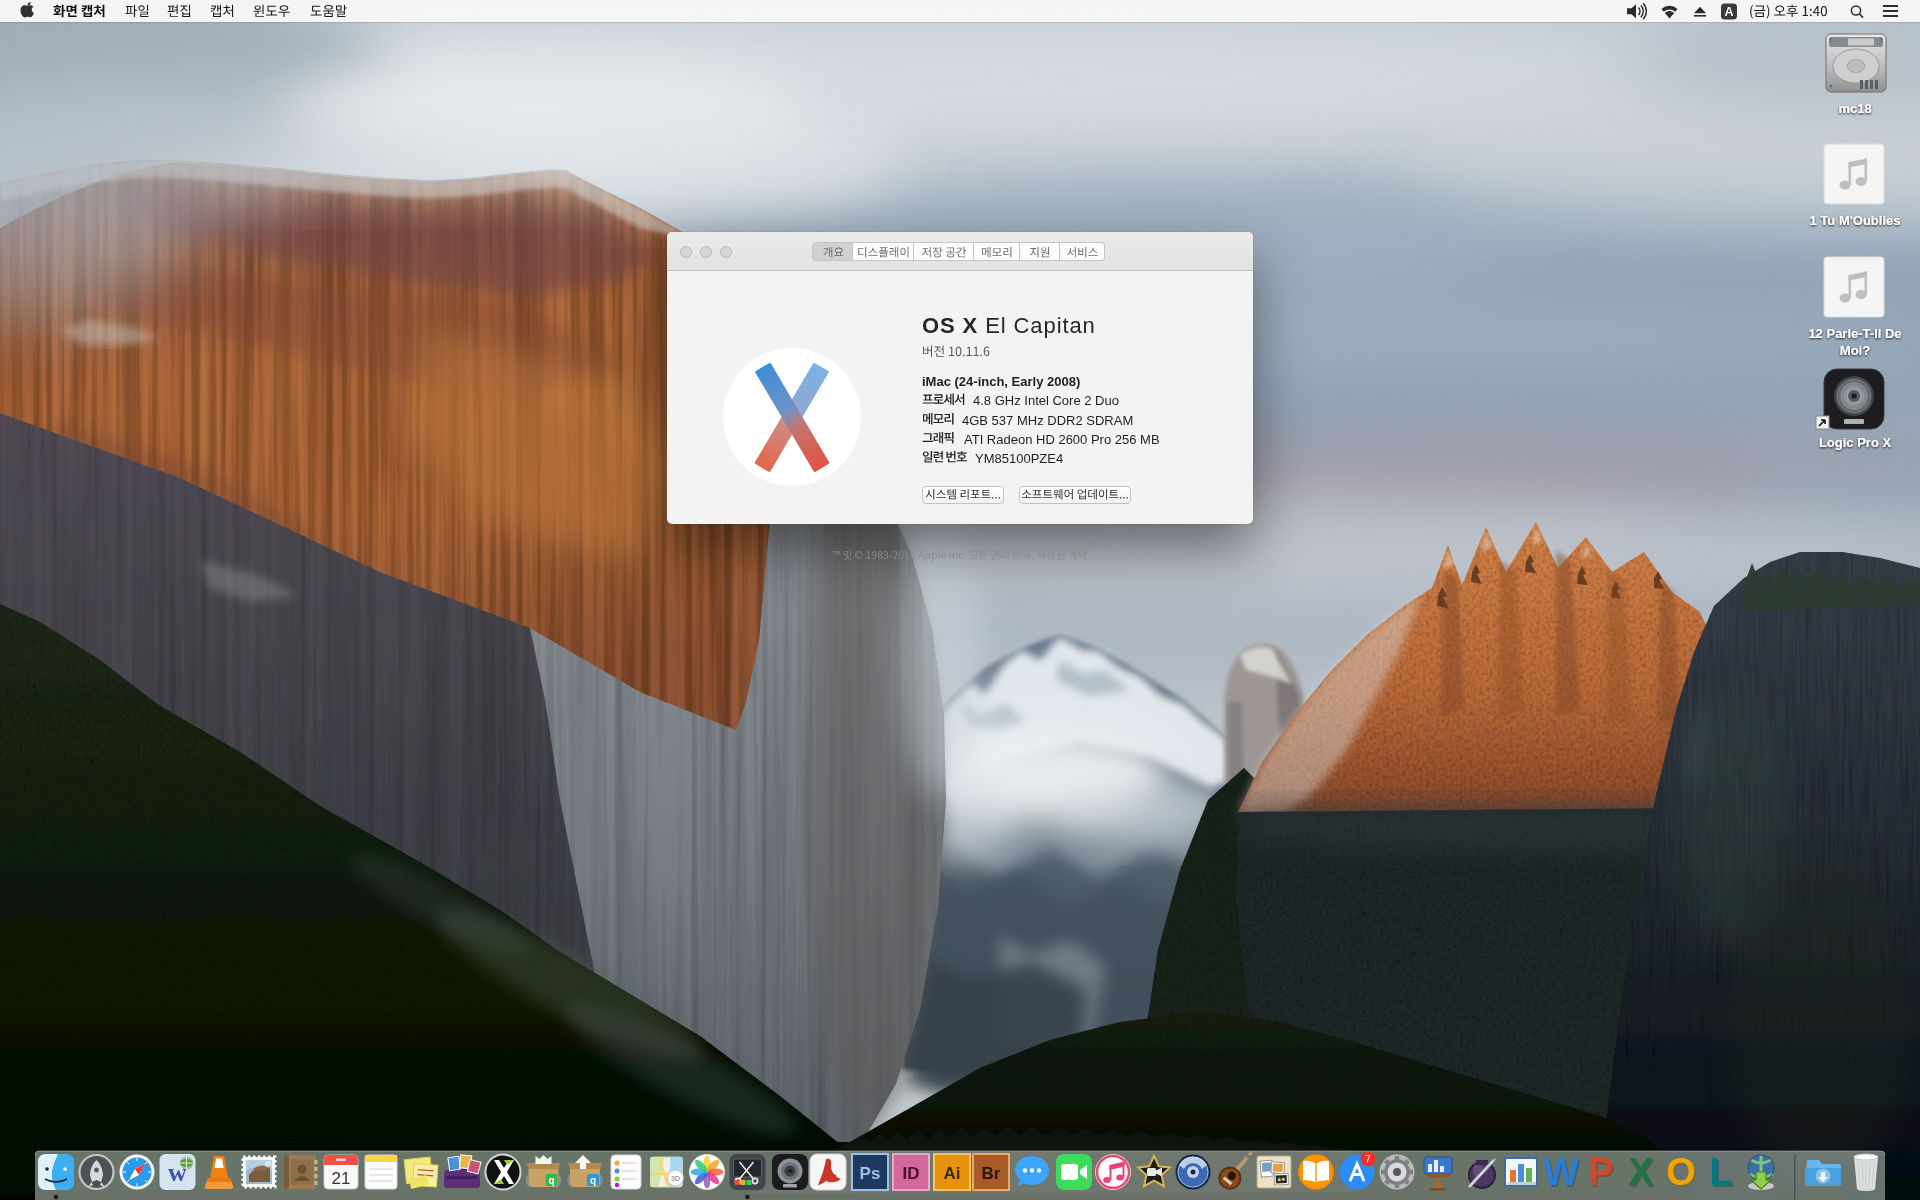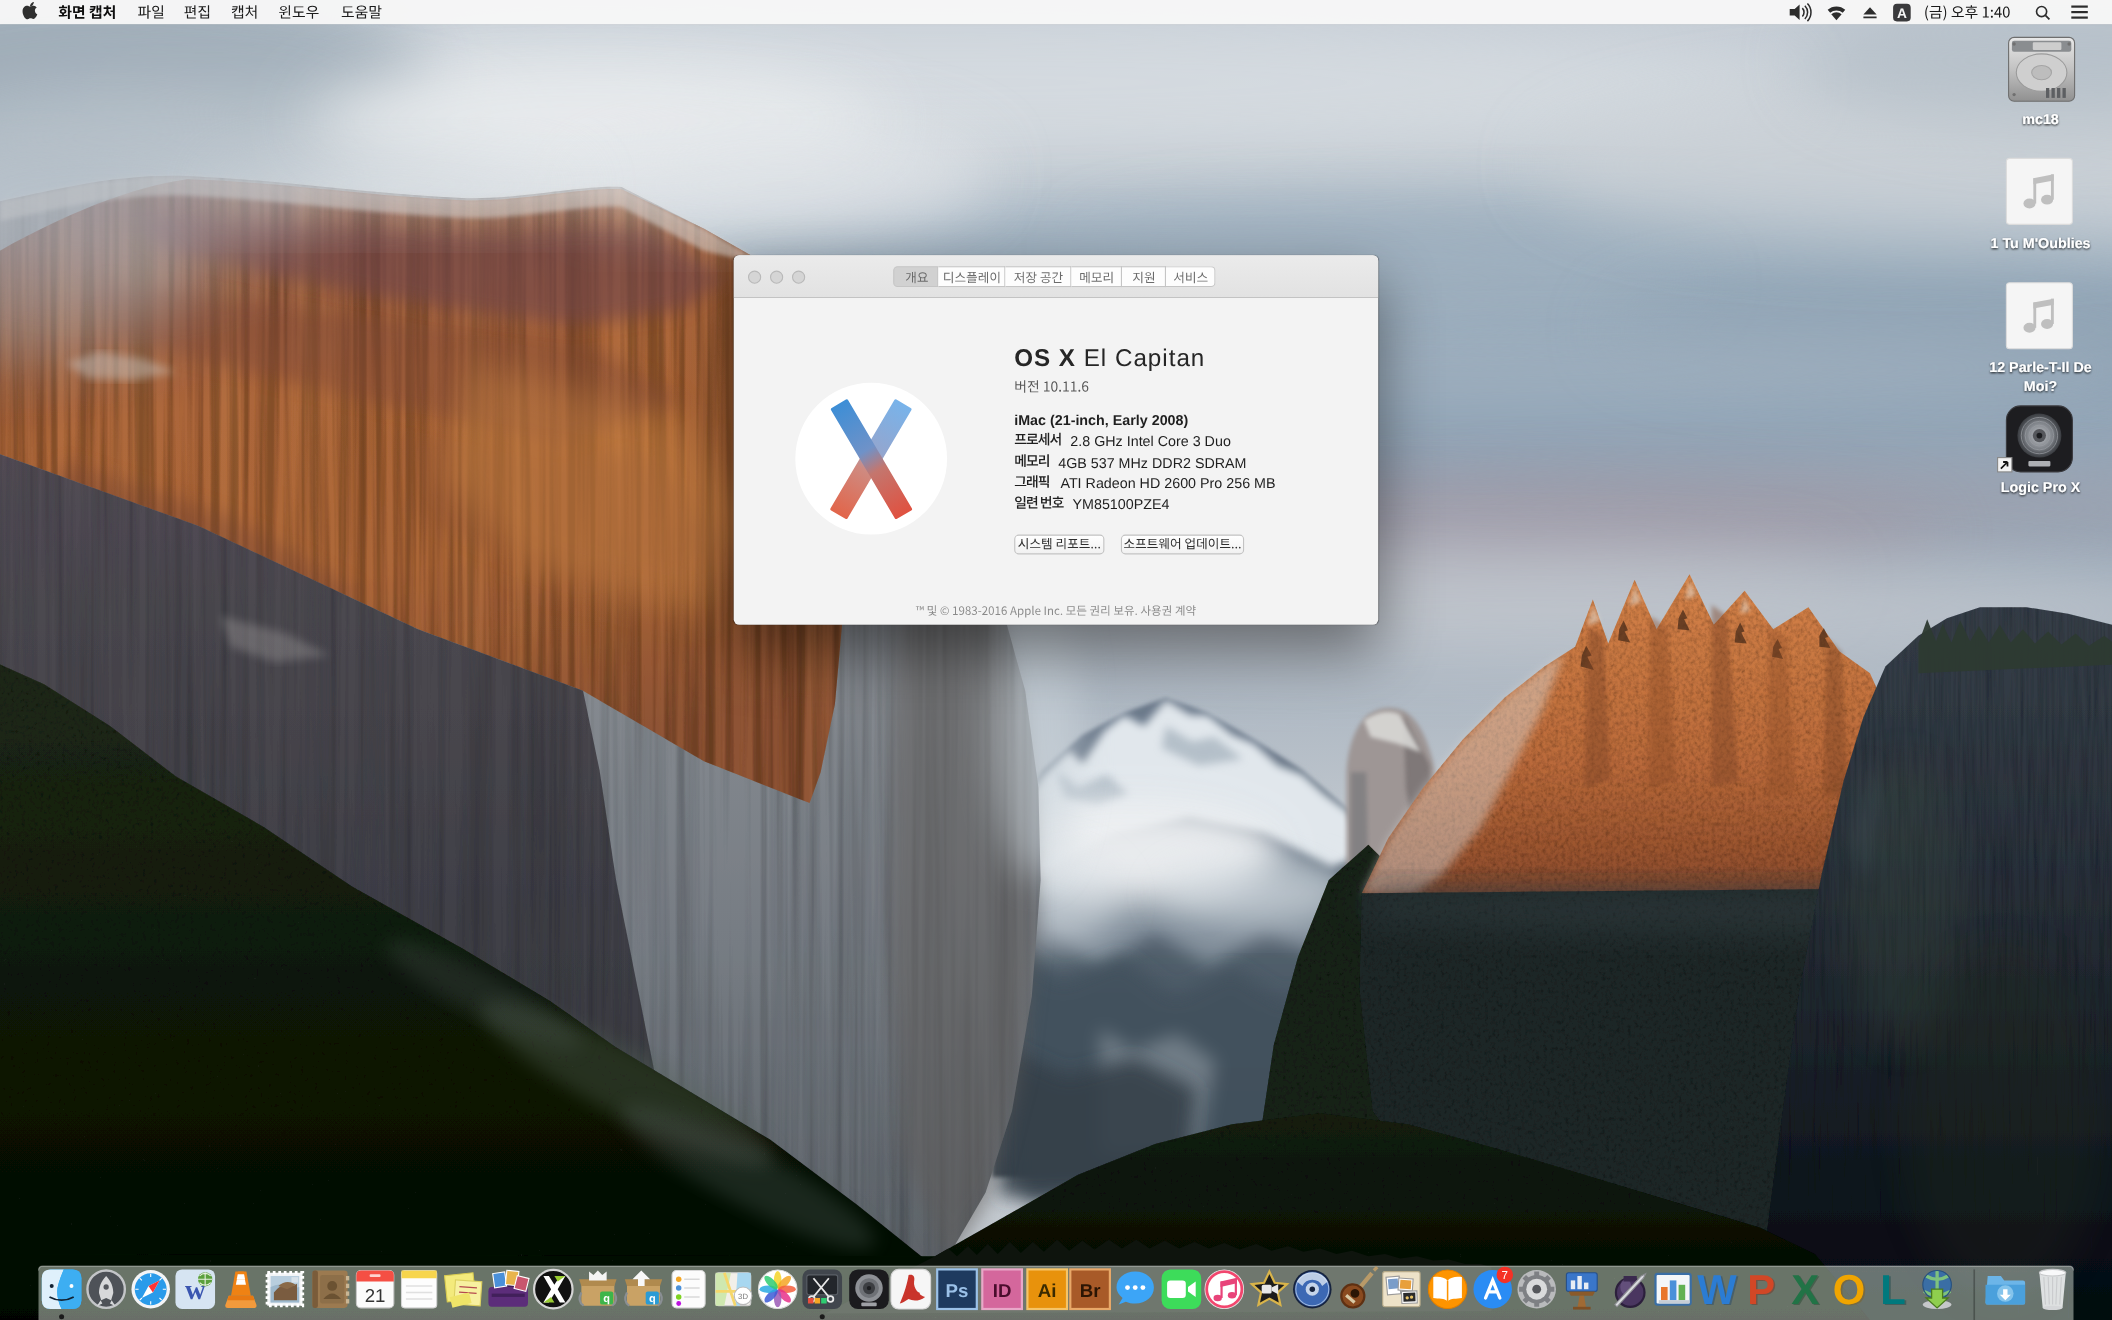--- a/index.html
+++ b/index.html
@@ -1,18 +1,18 @@
 <!DOCTYPE html>
 <html><head><meta charset="utf-8"><style>
 *{margin:0;padding:0;box-sizing:border-box}
 html,body{width:1920px;height:1200px;overflow:hidden;background:#aab4bf;font-family:"Liberation Sans",sans-serif}
 #wall{position:absolute;left:0;top:0}
 #menubar{position:absolute;left:0;top:0;width:1920px;height:22px;background:rgba(247,247,247,.96);box-shadow:0 0 2px rgba(0,0,0,.3)}
 #dicons .dl{font:bold 13px "Liberation Sans";fill:#fff}
-#dialog{position:absolute;left:667px;top:232px;width:586px;height:336px;border-radius:5px;background:#f3f3f3;box-shadow:0 25px 55px rgba(0,0,0,.45),0 0 1px rgba(0,0,0,.4)}
+#dialog{position:absolute;left:667px;top:232px;width:586px;height:292px;border-radius:5px;background:#f3f3f3;box-shadow:0 25px 55px rgba(0,0,0,.45),0 0 1px rgba(0,0,0,.4)}
 #dtitle{position:absolute;left:0;top:0;width:100%;height:39px;background:linear-gradient(#ebebeb,#e2e2e2);border-bottom:1px solid #c3c3c3;border-radius:5px 5px 0 0}
 .tl{position:absolute;left:13px;top:14px;width:12px;height:12px;border-radius:50%;background:#d5d5d5;border:1px solid #b9b9b9}
 #tabs{position:absolute;left:145px;top:10px;height:19px;display:flex}
 #tabs>div{height:19px;background:#fdfdfd;border:1px solid #c5c5c5;border-left:none}
 #tabs>div:first-child{border-left:1px solid #c5c5c5;border-radius:4px 0 0 4px}
 #tabs>div:last-child{border-radius:0 4px 4px 0}
 #tabs>div.sel{background:#d1d1d1}
 #dlogo{position:absolute;left:55px;top:115px}
 #dtext{position:absolute;left:0;top:0;width:100%;height:100%;color:#1f1f1f}
 #dtitle2{position:absolute;left:255px;top:81px;font-size:22px;letter-spacing:0.9px;color:#262626}
@@ -396,22 +396,22 @@
         </linearGradient>
     </defs>
     <circle cx="70" cy="70" r="69" fill="#fff"></circle>
     <g>
       <rect x="61" y="12" width="18" height="117" rx="1.5" fill="url(#xg2)" transform="rotate(30.5 70 70)"></rect>
       <rect x="61" y="12" width="18" height="117" rx="1.5" fill="url(#xg1)" transform="rotate(-30.5 70 70)"></rect>
     </g>
   </svg>
   <div id="dtext">
     <div id="dtitle2"><b>OS X</b> El Capitan</div>
-    <div class="imac">iMac (21-inch, Early 2008)</div>
-    <div class="row" style="left:306px;top:161px">2.8 GHz Intel Core 3 Duo</div>
+    <div class="imac">iMac (24-inch, Early 2008)</div>
+    <div class="row" style="left:306px;top:161px">4.8 GHz Intel Core 2 Duo</div>
     <div class="row" style="left:295px;top:180.5px">4GB 537 MHz DDR2 SDRAM</div>
     <div class="row" style="left:297px;top:199.5px">ATI Radeon HD 2600 Pro 256 MB</div>
     <div class="row" style="left:308px;top:219px">YM85100PZE4</div>
   </div>
   <div class="btn" style="left:255px;top:254px;width:82px"></div>
   <div class="btn" style="left:352px;top:254px;width:112px"></div>
   <svg id="dkr" width="586" height="336" viewBox="0 0 586 336">
       <path transform="translate(255,124)" fill="#575757" d="M2.1 -5.7H5.3V-2.7H2.1ZM1.1 -9.5V-1.9H6.3V-5.3H9.0V1.0H10.0V-10.4H9.0V-6.2H6.3V-9.5H5.3V-6.6H2.1V-9.5Z M20.6 -10.4V-7.3H18.3V-6.4H20.6V-2.1H21.6V-10.4ZM14.3 -2.8V0.7H21.9V-0.1H15.4V-2.8ZM12.6 -9.5V-8.6H15.1V-8.1C15.1 -6.5 13.9 -4.9 12.3 -4.3L12.8 -3.5C14.1 -4.0 15.2 -5.1 15.7 -6.4C16.2 -5.2 17.1 -4.2 18.4 -3.8L18.9 -4.6C17.3 -5.2 16.2 -6.6 16.2 -8.1V-8.6H18.7V-9.5Z M27.1 0.0H32.2V-1.0H30.3V-9.2H29.4C28.9 -8.9 28.3 -8.7 27.5 -8.6V-7.8H29.2V-1.0H27.1Z M36.5 0.2C38.3 0.2 39.4 -1.4 39.4 -4.6C39.4 -7.8 38.3 -9.4 36.5 -9.4C34.7 -9.4 33.6 -7.8 33.6 -4.6C33.6 -1.4 34.7 0.2 36.5 0.2ZM36.5 -0.8C35.5 -0.8 34.7 -1.9 34.7 -4.6C34.7 -7.3 35.5 -8.5 36.5 -8.5C37.5 -8.5 38.3 -7.3 38.3 -4.6C38.3 -1.9 37.5 -0.8 36.5 -0.8Z M41.7 0.2C42.2 0.2 42.6 -0.2 42.6 -0.7C42.6 -1.2 42.2 -1.6 41.7 -1.6C41.3 -1.6 40.9 -1.2 40.9 -0.7C40.9 -0.2 41.3 0.2 41.7 0.2Z M44.6 0.0H49.7V-1.0H47.8V-9.2H46.9C46.4 -8.9 45.8 -8.7 45.0 -8.6V-7.8H46.7V-1.0H44.6Z M51.6 0.0H56.7V-1.0H54.8V-9.2H53.9C53.4 -8.9 52.8 -8.7 52.0 -8.6V-7.8H53.7V-1.0H51.6Z M59.2 0.2C59.7 0.2 60.1 -0.2 60.1 -0.7C60.1 -1.2 59.7 -1.6 59.2 -1.6C58.8 -1.6 58.4 -1.2 58.4 -0.7C58.4 -0.2 58.8 0.2 59.2 0.2Z M64.8 0.2C66.2 0.2 67.4 -1.0 67.4 -2.8C67.4 -4.8 66.4 -5.7 64.9 -5.7C64.1 -5.7 63.3 -5.3 62.8 -4.6C62.8 -7.5 63.9 -8.5 65.2 -8.5C65.7 -8.5 66.3 -8.2 66.6 -7.7L67.3 -8.5C66.8 -9.0 66.1 -9.4 65.1 -9.4C63.3 -9.4 61.7 -8.0 61.7 -4.4C61.7 -1.4 63.0 0.2 64.8 0.2ZM62.8 -3.7C63.4 -4.6 64.1 -4.9 64.7 -4.9C65.8 -4.9 66.3 -4.1 66.3 -2.8C66.3 -1.6 65.7 -0.7 64.8 -0.7C63.6 -0.7 62.9 -1.8 62.8 -3.7Z"></path>
       <path transform="translate(255,172)" fill="#1f1f1f" d="M0.6 -1.5V-0.4H11.0V-1.5ZM1.5 -4.6V-3.5H10.1V-4.6H8.4V-8.3H10.1V-9.4H1.4V-8.3H3.1V-4.6ZM4.4 -8.3H7.1V-4.6H4.4Z M12.5 -4.4V-3.4H15.8V-1.4H11.3V-0.3H21.7V-1.4H17.1V-3.4H20.7V-4.4H13.8V-6.0H20.5V-9.7H12.5V-8.6H19.2V-7.1H12.5Z M30.5 -10.5V1.0H31.8V-10.5ZM28.2 -10.3V-6.5H26.5V-5.4H28.2V0.5H29.4V-10.3ZM24.2 -9.4V-7.3C24.2 -5.4 23.4 -3.3 21.8 -2.4L22.6 -1.4C23.7 -2.0 24.5 -3.2 24.9 -4.6C25.3 -3.4 25.9 -2.2 27.0 -1.6L27.7 -2.6C26.2 -3.6 25.5 -5.5 25.5 -7.4V-9.4Z M40.9 -10.5V-6.7H38.4V-5.6H40.9V1.1H42.2V-10.5ZM35.5 -9.5V-7.6C35.5 -5.5 34.4 -3.3 32.6 -2.4L33.4 -1.3C34.7 -2.0 35.7 -3.4 36.2 -5.0C36.7 -3.4 37.6 -2.2 38.9 -1.5L39.7 -2.6C37.9 -3.4 36.8 -5.5 36.8 -7.6V-9.5Z"></path>
       <path transform="translate(255,191.5)" fill="#1f1f1f" d="M4.2 -8.2V-3.0H2.2V-8.2ZM9.1 -10.5V1.0H10.4V-10.5ZM6.8 -10.3V-6.2H5.4V-9.2H1.0V-2.0H5.4V-5.1H6.8V0.5H8.1V-10.3Z M19.2 -8.5V-5.1H13.7V-8.5ZM12.4 -9.6V-4.0H15.8V-1.5H11.3V-0.4H21.7V-1.5H17.1V-4.0H20.5V-9.6Z M30.1 -10.5V1.1H31.5V-10.5ZM22.6 -9.4V-8.4H26.6V-6.2H22.6V-1.7H23.6C25.6 -1.7 27.3 -1.8 29.3 -2.1L29.2 -3.2C27.4 -2.9 25.8 -2.8 23.9 -2.8V-5.2H28.0V-9.4Z"></path>

